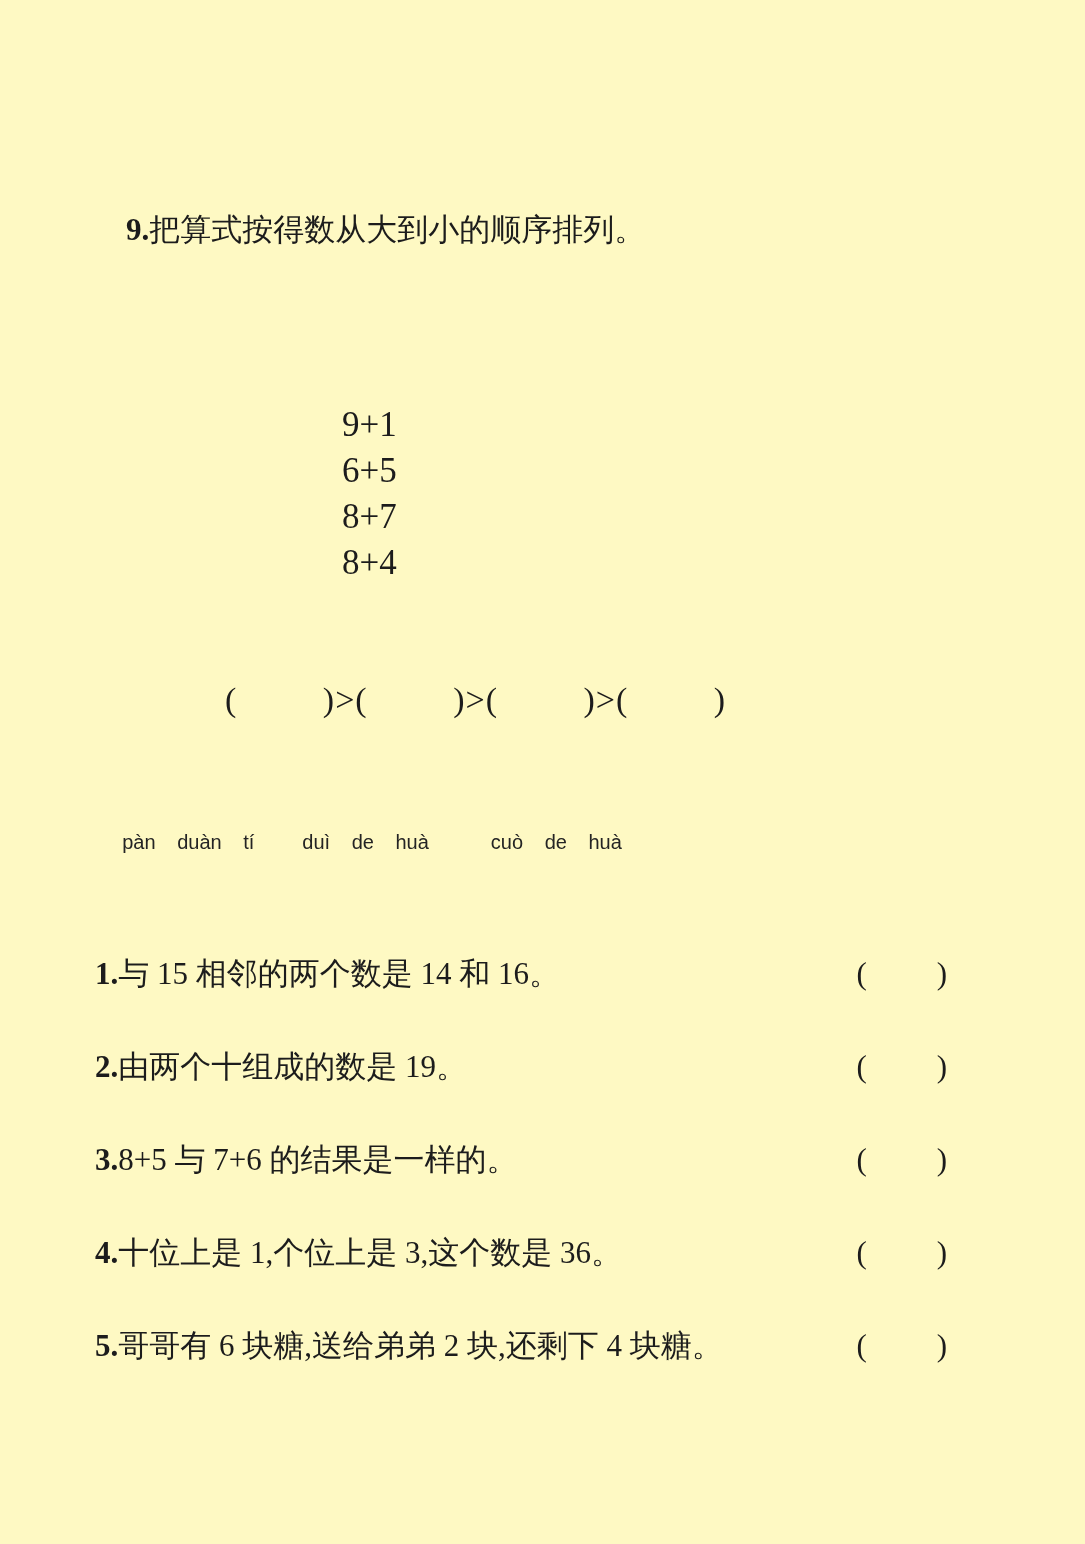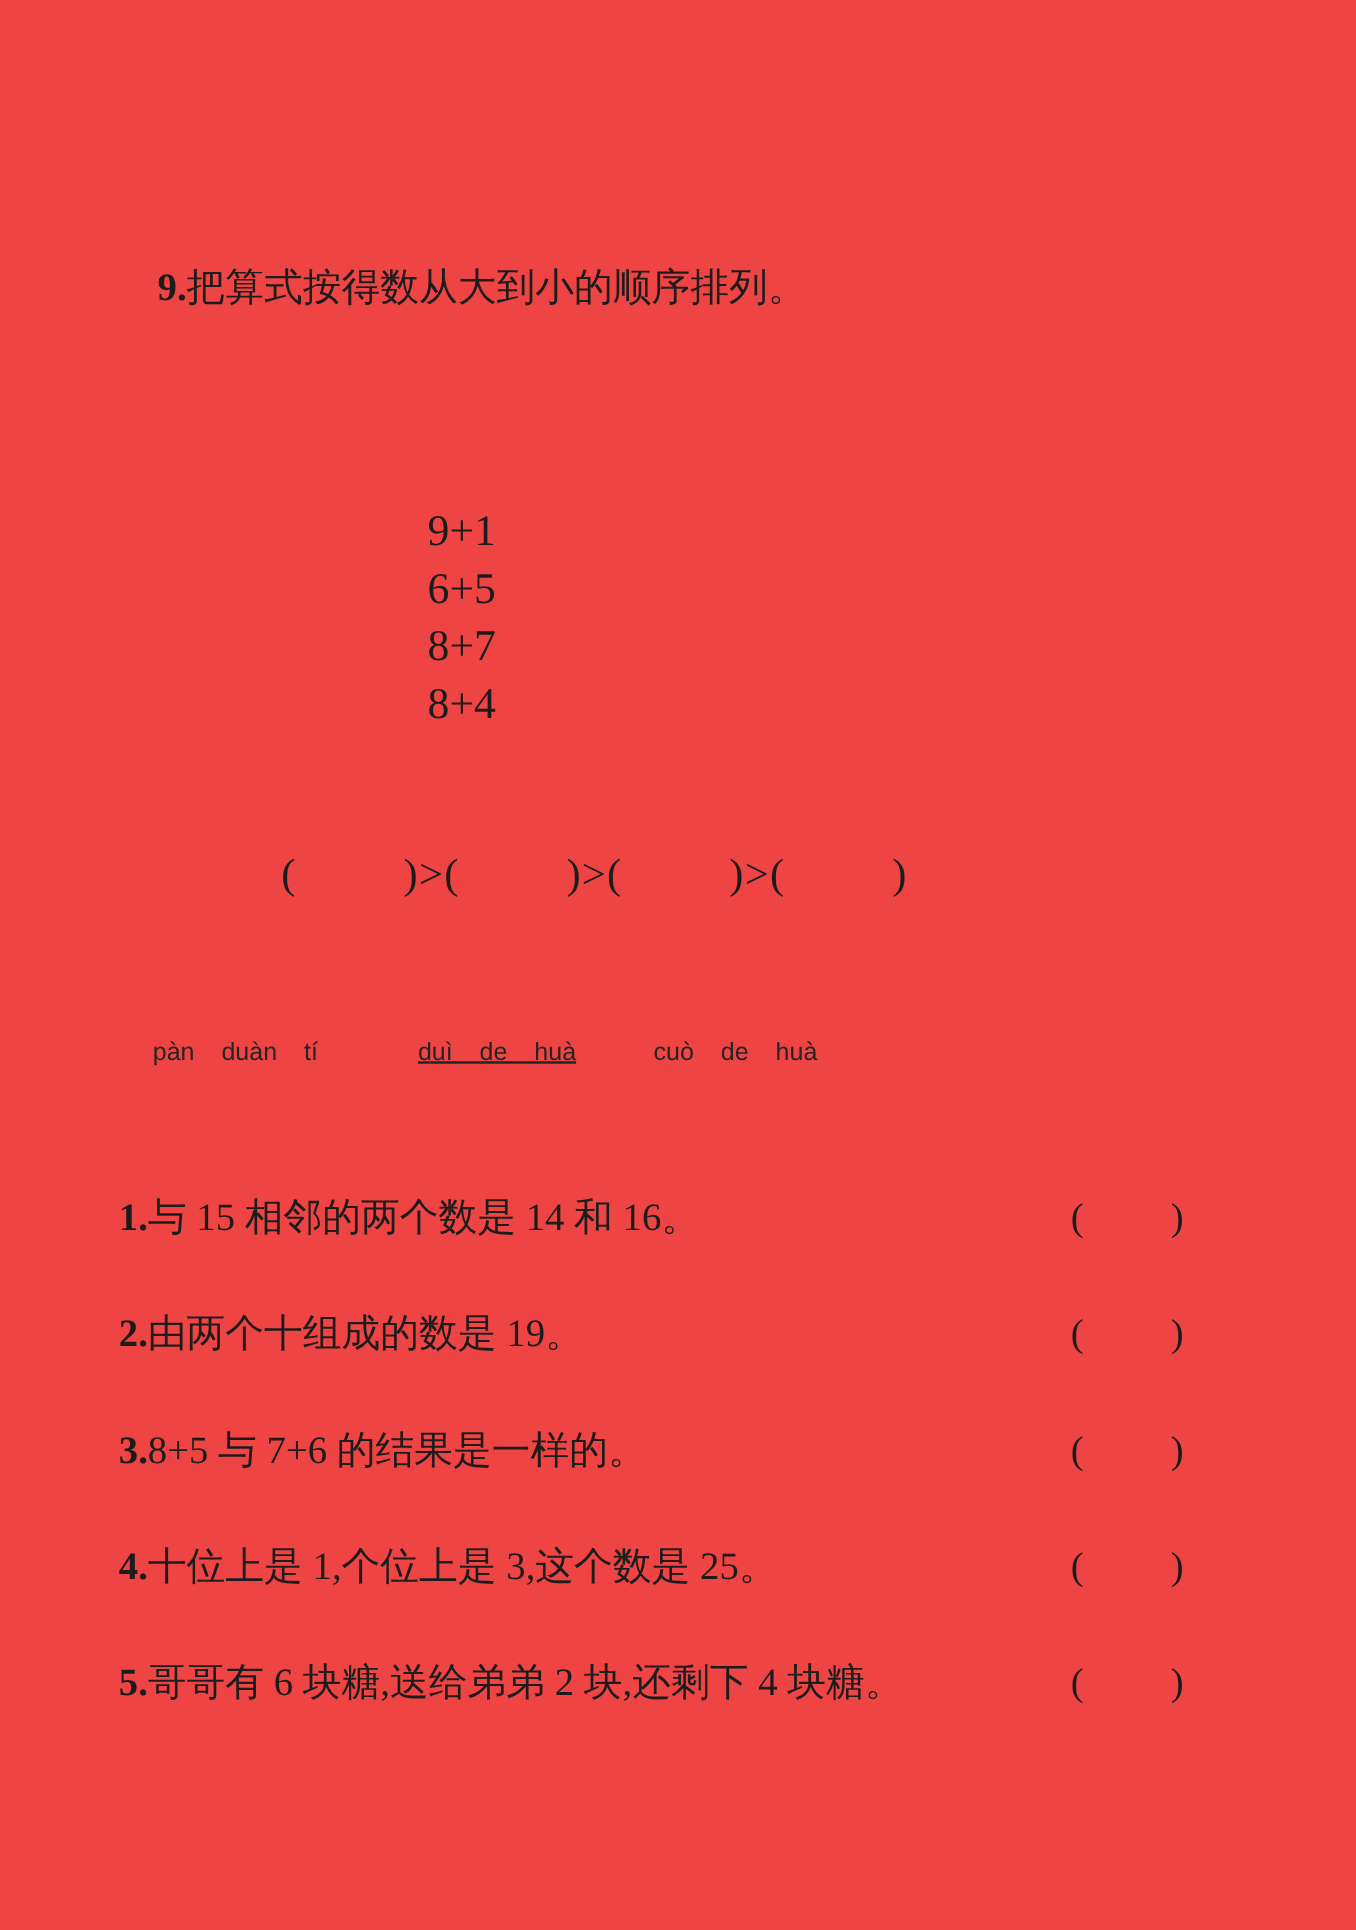--- a/index.html
+++ b/index.html
@@ -1,39 +1,39 @@
 <!DOCTYPE html>
 <html><head>
 <meta charset="utf-8">
 <style>
   html,body{margin:0;padding:0;background:#e8e8e8;}
   .sheet{
     position:relative;
     width:1085px;height:1544px;
-    background:#ef4444;
+    background:#fef9c3;
     color:#1c1c1c;
     font-family:"Liberation Serif","DejaVu Serif",serif;
     overflow:hidden;
     margin:0 auto;
   }
   .sheet *{box-sizing:border-box;}
   span,div,b{white-space:pre-wrap;}
 
   
   .q9-title{margin:98px 0 0 95px;font-size:31px;line-height:40px;}
   .q-num{font-weight:700;}
   .exprs{margin:30px 0 0 307px;font-size:35px;line-height:46px;}
   .exprs .expr{display:inline-block;margin-right:50px;}
   .answer-line{margin:10px 0 0 225px;font-size:34px;line-height:44px;white-space:pre;letter-spacing:1px;}
 
   
   .py{font-family:"Liberation Sans","DejaVu Sans",sans-serif;font-size:20px;line-height:24px;color:#242424;}
   .py span{word-spacing:16px;white-space:pre;}
   .py2{margin:12px 0 0 100px;}
-  .py2 .g2{margin-left:80px;text-decoration:underline;}
+  .py2 .g2{margin-left:48px;}
   .py2 .g3{margin-left:62px;}
   .py3{margin:16px 0 0 95px;}
 
   
   .sec-heading{
     margin:0 0 0 55px;
     font-family:"Liberation Sans","DejaVu Sans",sans-serif;
     font-weight:700;font-size:31px;line-height:44px;letter-spacing:4px;
     white-space:pre;
   }
@@ -72,21 +72,21 @@
   </div>
   <div class="jrow">
     <span><b class="q-num">2.</b><span>由两个十组成的数是 19。</span></span>
     <span class="jblank">(         )</span>
   </div>
   <div class="jrow">
     <span><b class="q-num">3.</b><span>8+5 与 7+6 的结果是一样的。</span></span>
     <span class="jblank">(         )</span>
   </div>
   <div class="jrow">
-    <span><b class="q-num">4.</b><span>十位上是 1,个位上是 3,这个数是 25。</span></span>
+    <span><b class="q-num">4.</b><span>十位上是 1,个位上是 3,这个数是 36。</span></span>
     <span class="jblank">(         )</span>
   </div>
   <div class="jrow">
     <span><b class="q-num">5.</b><span>哥哥有 6 块糖,送给弟弟 2 块,还剩下 4 块糖。</span></span>
     <span class="jblank">(         )</span>
   </div>
 
   
   <div class="py py3">
     

